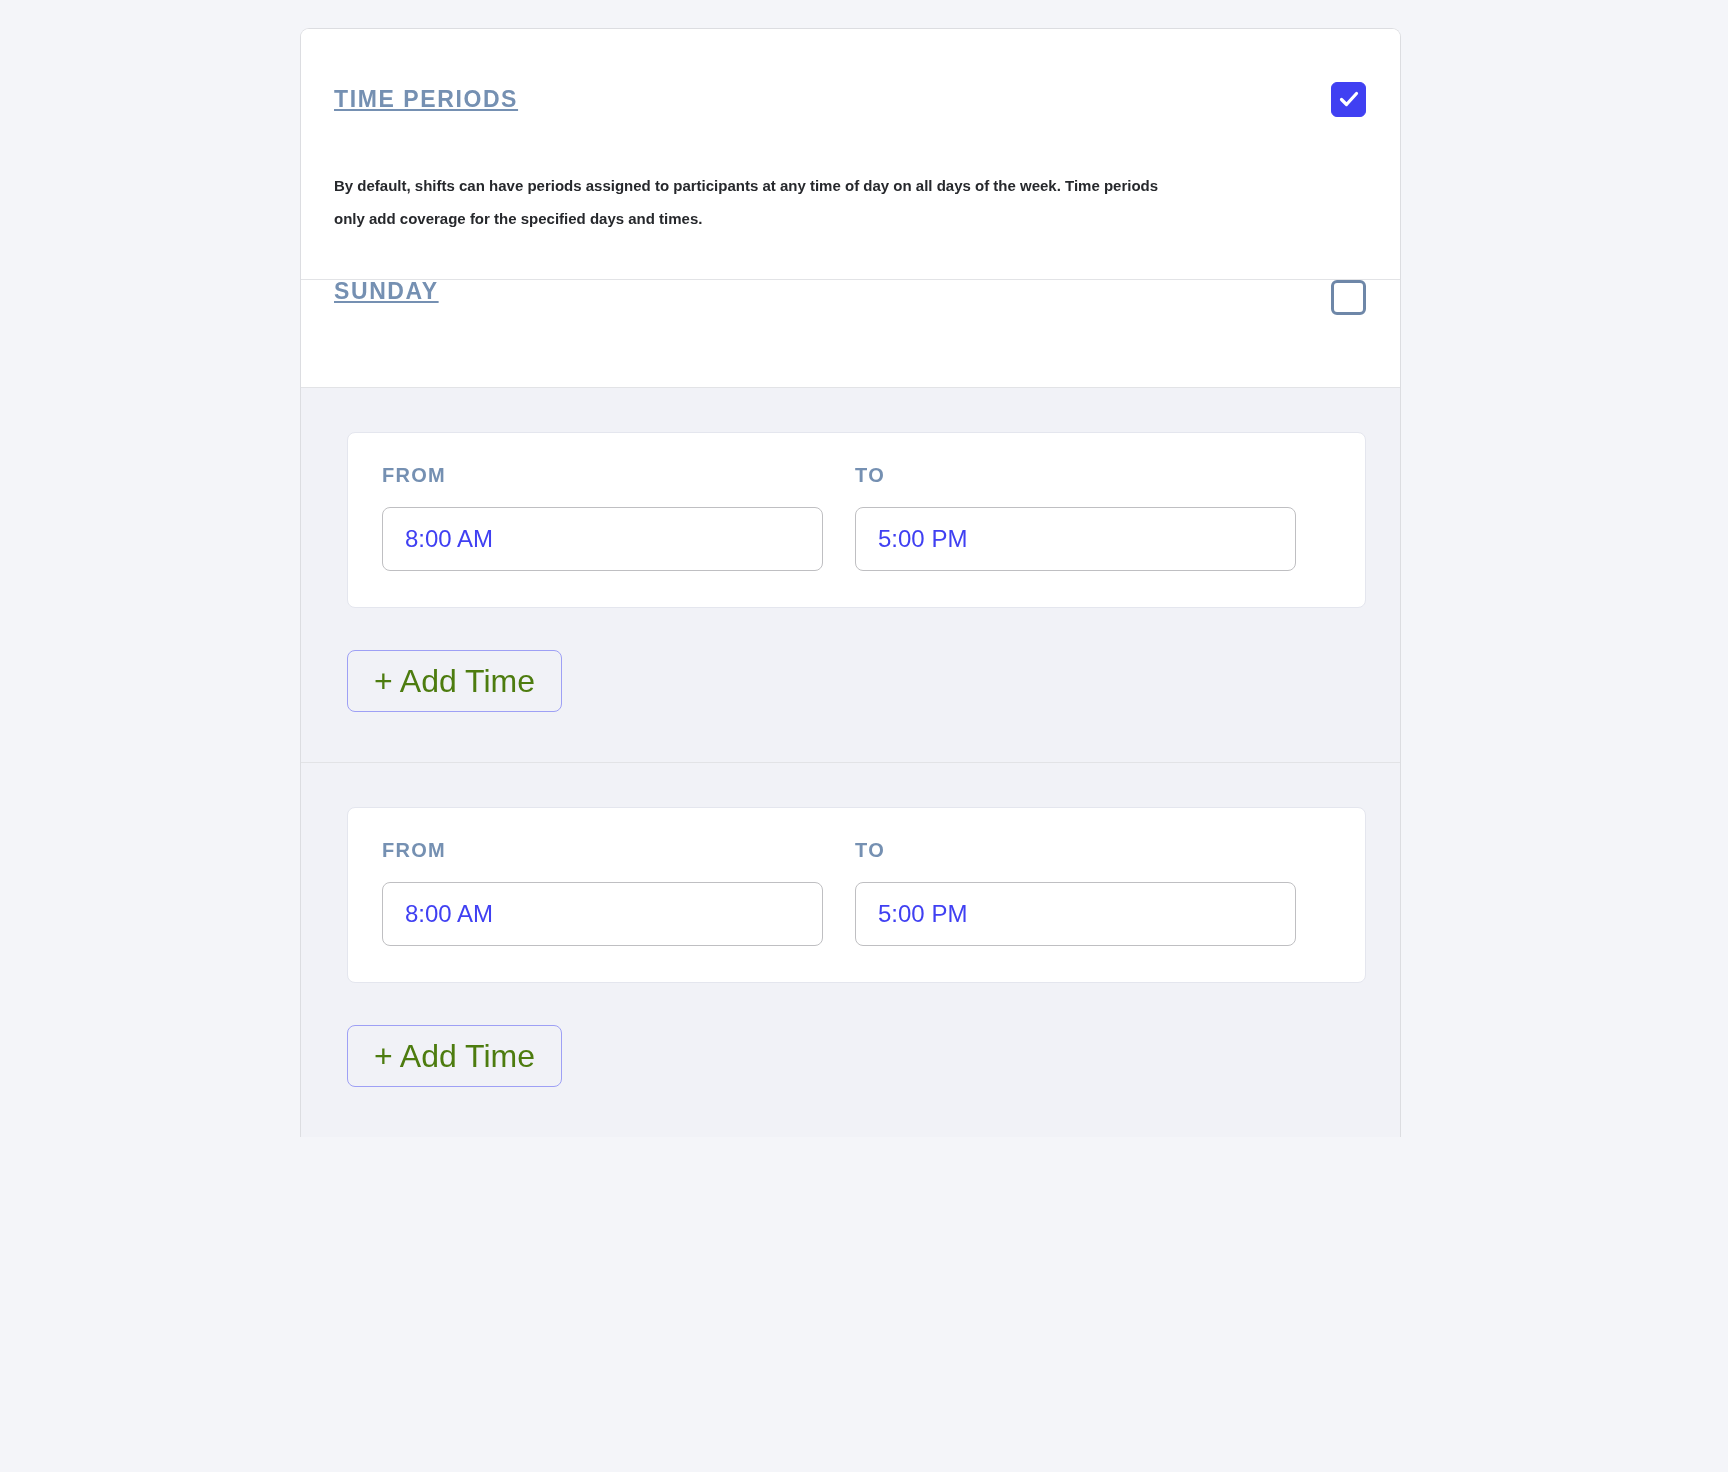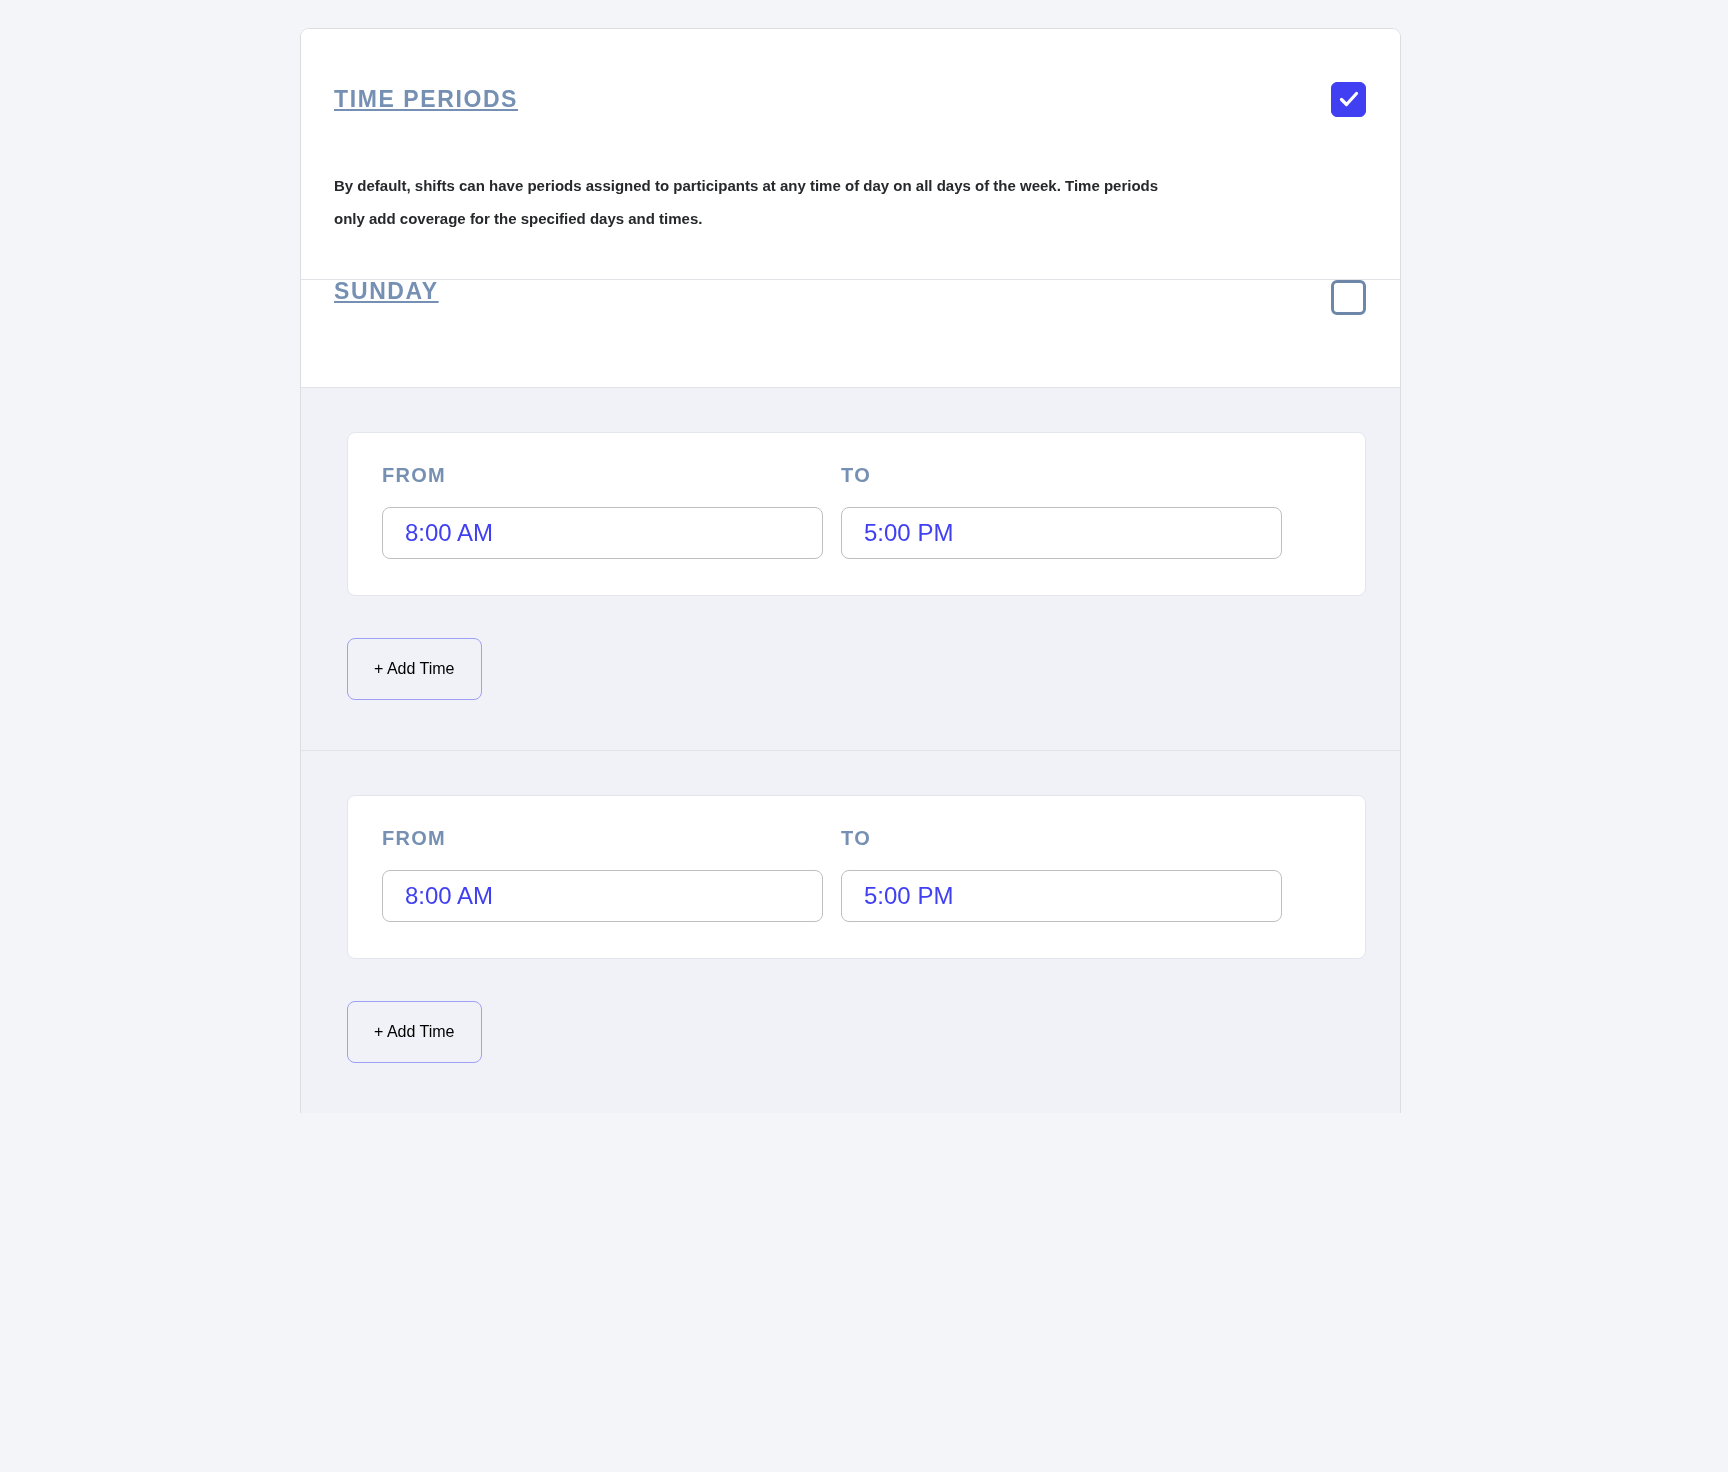--- a/index.html
+++ b/index.html
@@ -103,58 +103,58 @@
   .time-card {
     background: #ffffff;
     border: 1px solid #e4e6ee;
     border-radius: 8px;
     padding: 32px 34px 36px 34px;
     margin-bottom: 42px;
   }
 
   .tc-grid {
     display: flex;
-    gap: 18px;
+    gap: 32px;
   }
   .tc-col { width: 441px; flex: none; }
 
   .tc-label {
     font-size: 20px;
     font-weight: bold;
     letter-spacing: 1.3px;
     color: #7590b2;
     text-transform: uppercase;
     margin-bottom: 22px;
     line-height: 1;
   }
 
   .tc-input {
-    height: 52px;
+    height: 64px;
     border: 1px solid #bfbfc2;
     border-radius: 8px;
     background: #ffffff;
     display: flex;
     align-items: center;
     padding: 0 22px;
     font-size: 24px;
     color: #4040f2;
     cursor: text;
   }
 
   .add-btn {
     display: inline-flex;
     align-items: center;
     justify-content: center;
     height: 62px;
     padding: 0 26px;
     border: 1px solid #9ea0f5;
     border-radius: 8px;
     background: transparent;
-    color: #000000;
-    font-size: 16px;
+    color: #4d7c0f;
+    font-size: 32px;
     font-family: "Liberation Sans", sans-serif;
     cursor: pointer;
   }
 </style>
 </head>
 <body>
 
 <div class="stage">
   <div class="panel">
 

